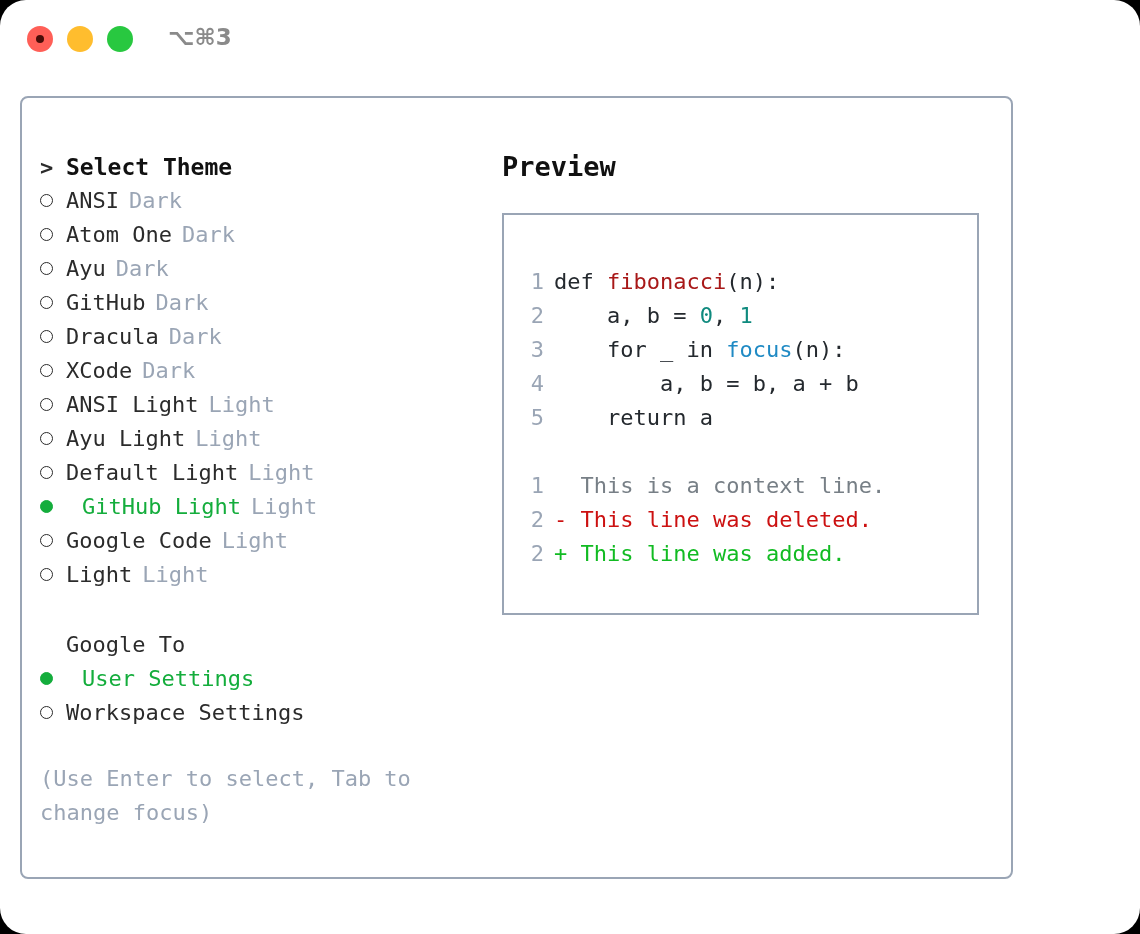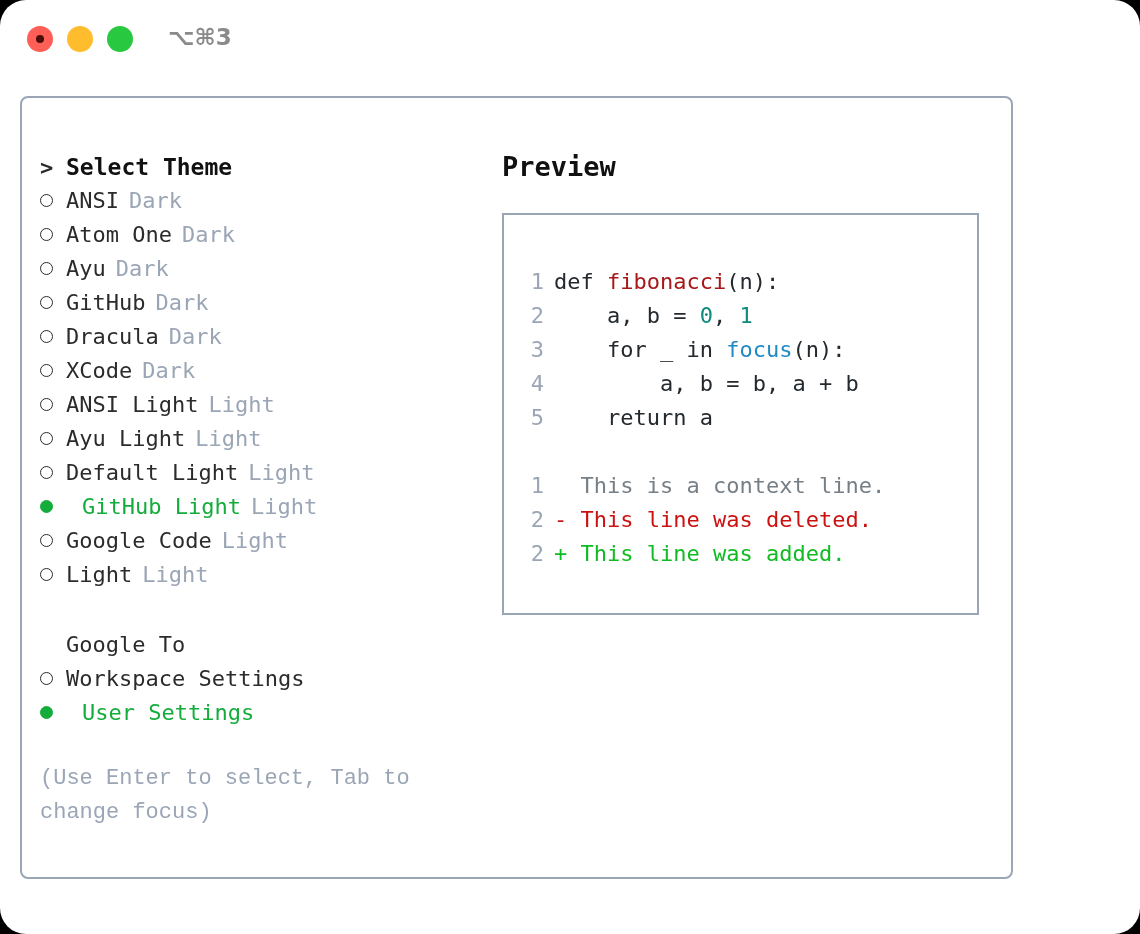--- a/index.html
+++ b/index.html
@@ -130,21 +130,20 @@
 
   .spacer-lg { height: 36px; }
   .spacer-md { height: 30px; }
 
   .hint {
     margin-top: 2px;
     font-size: 22px;
     line-height: 34px;
     color: #9aa5b5;
     width: 400px;
-    font-family: Liberation Mono, monospace;
   }
 
   
   .right-col {
     position: absolute;
     left: 480px;
     top: 52px;
     width: 490px;
   }
   .preview-title {
@@ -220,22 +219,22 @@
         </div>
 
       <div class="spacer-lg"></div>
 
       <div class="row row-indent">
         <span class="marker">o</span>
         <span>Google To</span>
       </div>
 
       <div id="apply-list">
+          <div class="row"><span class="marker"><span class="radio-dot filled"></span></span><span class="label-sel">User Settings</span></div>
           <div class="row"><span class="marker"><span class="radio-dot"></span></span><span>Workspace Settings</span></div>
-          <div class="row"><span class="marker"><span class="radio-dot filled"></span></span><span class="label-sel">User Settings</span></div>
         </div>
 
       <div class="spacer-md"></div>
 
       <div class="hint">(Use Enter to select, Tab to change focus)</div>
     </div>
 
     <div class="right-col">
       <div class="preview-title">Preview</div>
 

